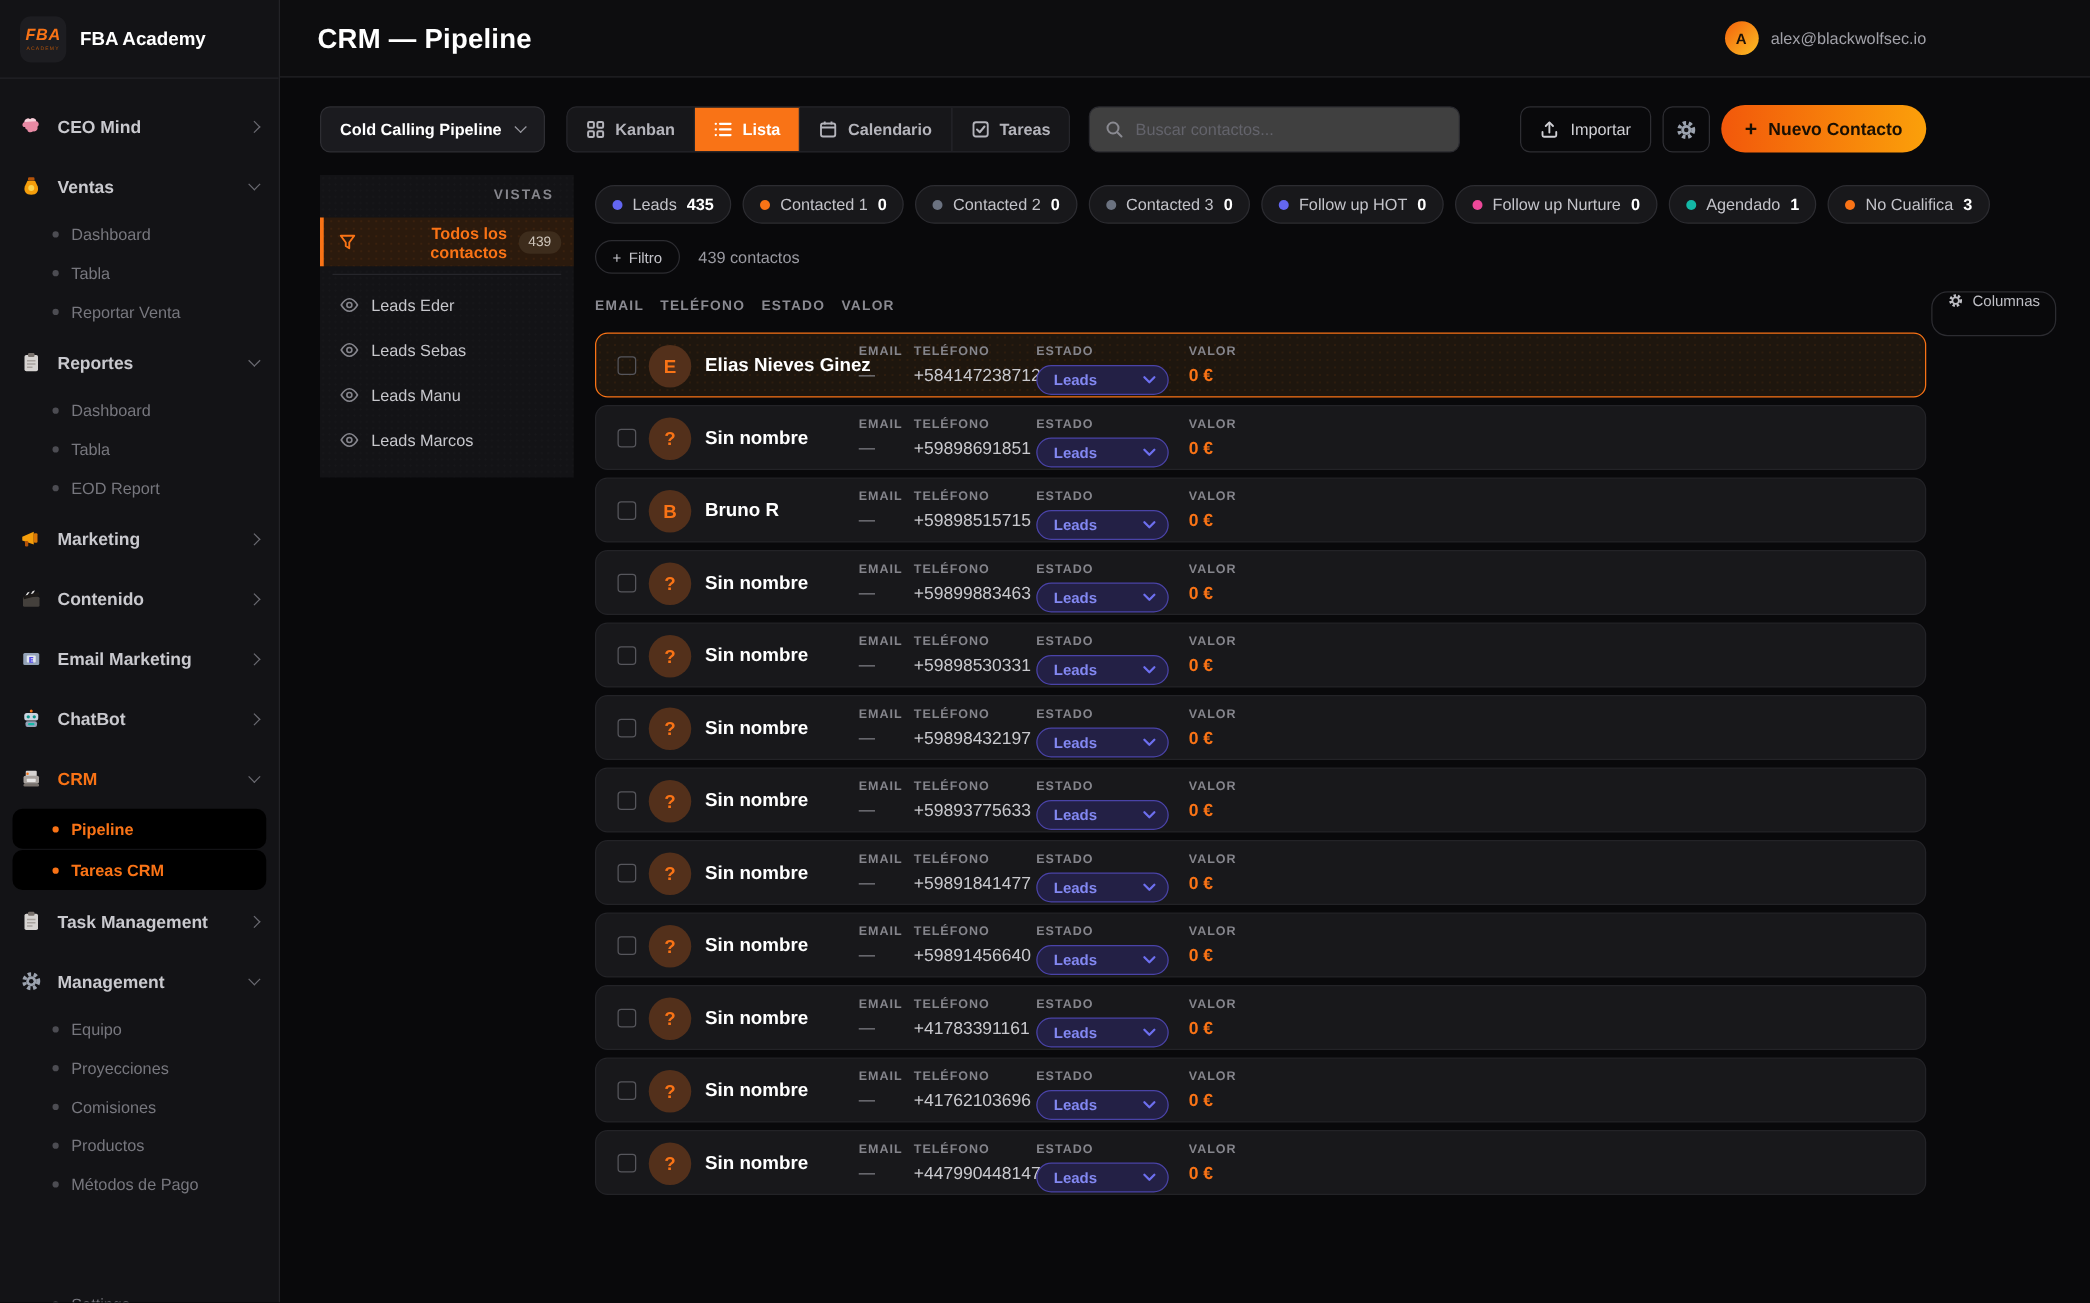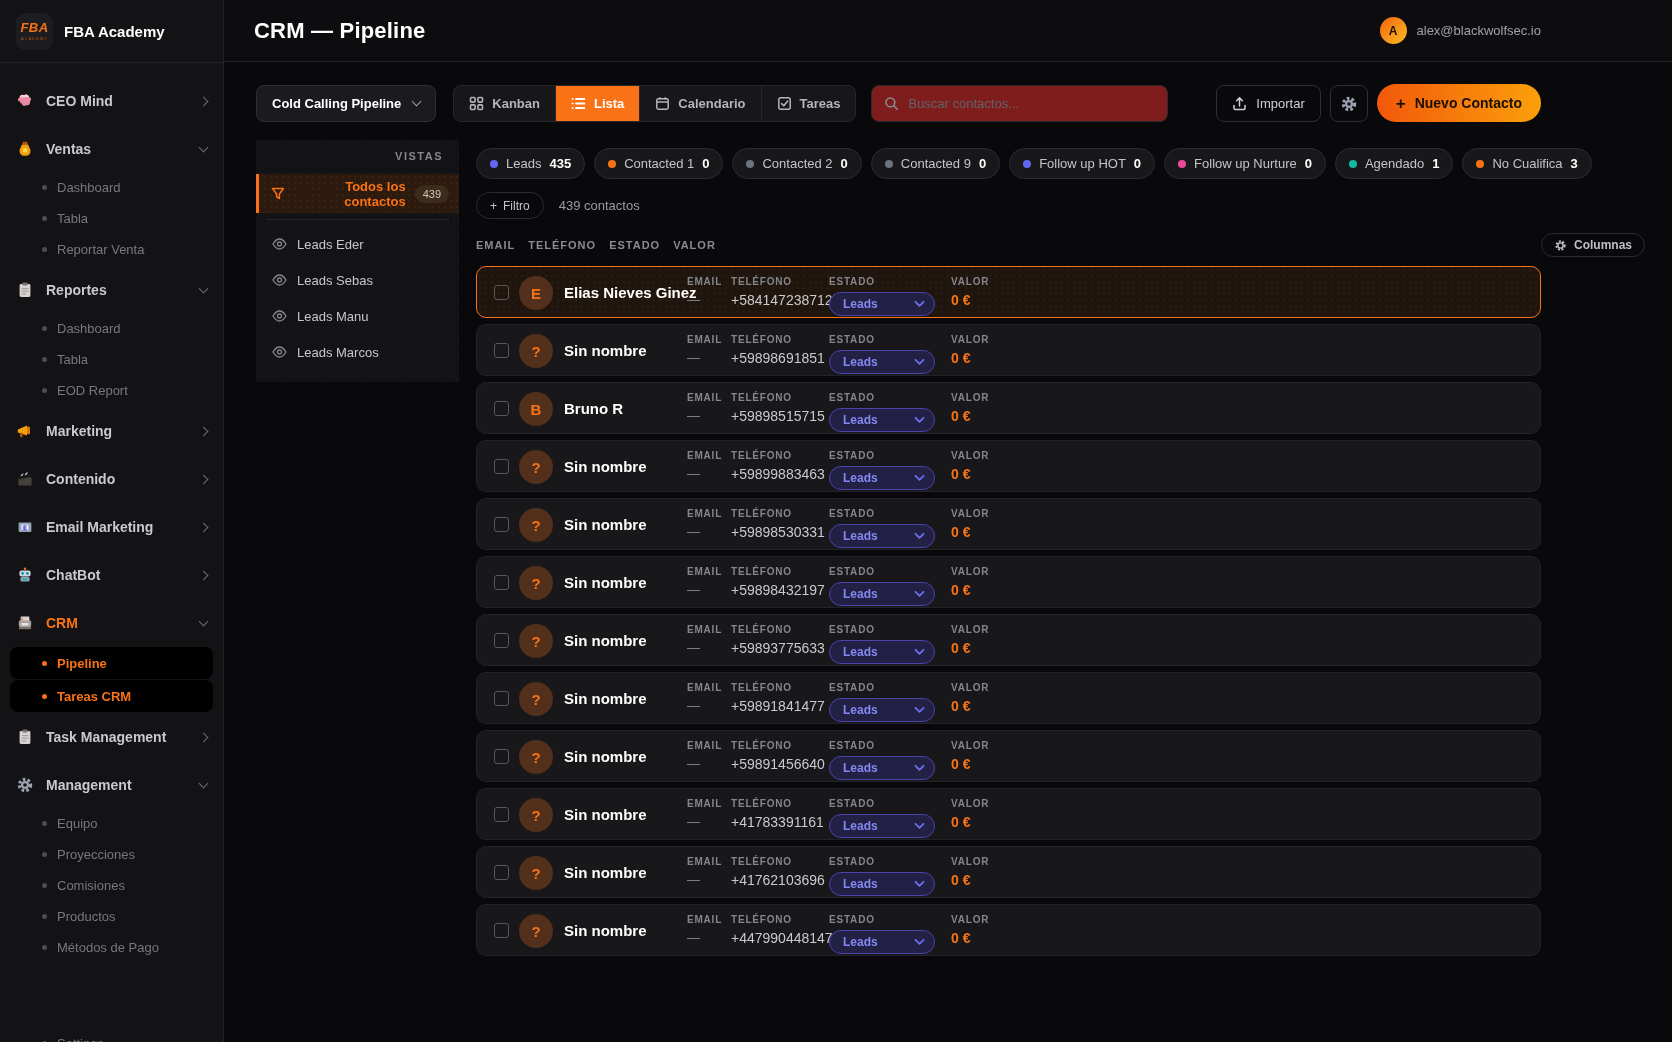--- a/index.html
+++ b/index.html
@@ -39,21 +39,21 @@
   .main { position:absolute; left:224px; top:62px; width:1448px; height:980px; }
 
   .toolbar { position:absolute; left:32px; right:131px; top:22px; height:38px; display:flex; align-items:center; }
   .pipe-select { height:37px; display:flex; align-items:center; gap:12px; padding:0 15px; background:#1b1b1f; border:1px solid #2e2e33; border-radius:8px; color:#fff; font-size:13px; font-weight:bold; cursor:pointer; }
   .pipe-select .chev { color:#9a9aa1; }
   .tabs { margin-left:17px; display:flex; height:37px; background:#17171a; border:1px solid #26262b; border-radius:8px; overflow:hidden; }
   .tab { display:flex; align-items:center; gap:8px; padding:0 15px; font-size:13px; font-weight:bold; color:#b4b4bb; border-right:1px solid #26262b; cursor:pointer; }
   .tab:last-child { border-right:none; }
   .tab.active { background:#f97316; color:#fff; }
   .tab .ticon { width:15px; height:15px; }
-  .searchbox { margin-left:15px; width:297px; height:37px; background:#7f1d1d; border:1px solid #2a2a2f; border-radius:8px; display:flex; align-items:center; gap:9px; padding:0 12px; }
+  .searchbox { margin-left:15px; width:297px; height:37px; background:#404040; border:1px solid #2a2a2f; border-radius:8px; display:flex; align-items:center; gap:9px; padding:0 12px; }
   .searchbox input { background:transparent; border:none; outline:none; color:#d4d4d8; font-size:13px; width:100%; font-family:"Liberation Sans", sans-serif; }
   .searchbox input::placeholder { color:#63636b; }
   .toolbar-right { margin-left:auto; display:flex; align-items:flex-end; gap:9px; }
   .btn-import { height:37px; display:flex; align-items:center; gap:9px; padding:0 15px; background:transparent; border:1px solid #2e2e33; border-radius:8px; color:#d0d0d5; font-size:13px; cursor:pointer; }
   .btn-gear { width:38px; height:37px; display:flex; align-items:center; justify-content:center; border:1px solid #2e2e33; border-radius:8px; background:transparent; color:#a0a0a7; cursor:pointer; }
   .btn-new { height:38px; display:flex; align-items:center; gap:9px; padding:0 19px; border:none; border-radius:19px; background:linear-gradient(90deg,#f2580b,#fba00a); color:#190f03; font-size:14px; font-weight:bold; cursor:pointer; }
   .btn-new .plus { font-size:17px; font-weight:bold; line-height:1; }
 
   
   .vistas { position:absolute; left:32px; top:78px; width:203px; background:#131316; background-image:radial-gradient(rgba(255,255,255,.015) 1px, transparent 1px); background-size:5px 5px; padding-bottom:12px;text-align:right; }
@@ -72,21 +72,21 @@
   .chips { display:flex; gap:9px; }
   .chip { height:31px; display:flex; align-items:center; gap:8px; padding:0 13px; background:#18181b; border:1px solid #2c2c31; border-radius:16px; cursor:pointer; white-space:nowrap; }
   .chip .dot { width:8px; height:8px; border-radius:50%; }
   .chip .lbl { font-size:13px; color:#c3c3c9; }
   .chip .cnt { font-size:13px; font-weight:bold; color:#fff; }
   .filter-row { margin-top:13px; display:flex; align-items:center; gap:15px; }
   .btn-filtro { height:27px; display:flex; align-items:center; gap:6px; padding:0 13px; background:transparent; border:1px solid #2c2c31; border-radius:14px; color:#c3c3c9; font-size:12px; cursor:pointer; }
   .contacts-count { font-size:13px; color:#9a9aa1; }
   .sort-row { position:relative; margin-top:14px; height:24px; display:flex; align-items:center; gap:13px; }
   .sort-field { font-size:11px; font-weight:bold; letter-spacing:1px; color:#8a8a91; cursor:pointer; }
-  .btn-columns { position:absolute; right:-104px; top:0; height:24px; display:flex; align-items:center; gap:7px; padding:0 12px; border:1px solid #2c2c31; border-radius:13px; background:transparent; color:#bfbfc5; font-size:12px; cursor:pointer;font-weight:bold; }
+  .btn-columns { position:absolute; right:-104px; top:0; height:36px; display:flex; align-items:flex-start; gap:7px; padding:0 12px; border:1px solid #2c2c31; border-radius:13px; background:transparent; color:#bfbfc5; font-size:12px; cursor:pointer; }
   .selectall-row { margin-top:11px; display:flex; align-items:center; gap:10px; }
   .selectall-row .lbl { font-size:11px; font-weight:bold; letter-spacing:1px; color:#b7b7bd; }
   .cbx { width:15px; height:15px; border:1.5px solid #56565c; border-radius:3px; background:transparent; cursor:pointer; flex:0 0 15px; }
 
   .rows { margin-top:9px; }
   .crow { position:relative; height:52px; background:#18181b; border:1px solid #232327; border-radius:10px; margin-bottom:6px; cursor:pointer; }
   .crow.selected { border:1.5px solid #f97316; background:#1e160e; background-image:radial-gradient(rgba(249,115,22,.07) 1px, transparent 1px); background-size:6px 6px; }
   .crow .cbx { position:absolute; left:17px; top:18px; }
   .crow .cavatar { position:absolute; left:42px; top:9px; width:34px; height:34px; border-radius:50%; background:#53301b; color:#f97316; font-weight:bold; font-size:15px; display:flex; align-items:center; justify-content:center; }
   .crow .cname { position:absolute; left:87px; top:17px; font-size:15px; font-weight:bold; color:#fff; white-space:nowrap; }
@@ -464,21 +464,21 @@
     <span class="lbl">Contacted 1</span>
     <span class="cnt">0</span>
   </div>
         <div class="chip">
     <span class="dot" style="background: rgb(107, 114, 128);"></span>
     <span class="lbl">Contacted 2</span>
     <span class="cnt">0</span>
   </div>
         <div class="chip">
     <span class="dot" style="background: rgb(107, 114, 128);"></span>
-    <span class="lbl">Contacted 9</span>
+    <span class="lbl">Contacted 3</span>
     <span class="cnt">0</span>
   </div>
         <div class="chip">
     <span class="dot" style="background: rgb(99, 102, 241);"></span>
     <span class="lbl">Follow up HOT</span>
     <span class="cnt">0</span>
   </div>
         <div class="chip">
     <span class="dot" style="background: rgb(236, 72, 153);"></span>
     <span class="lbl">Follow up Nurture</span>

